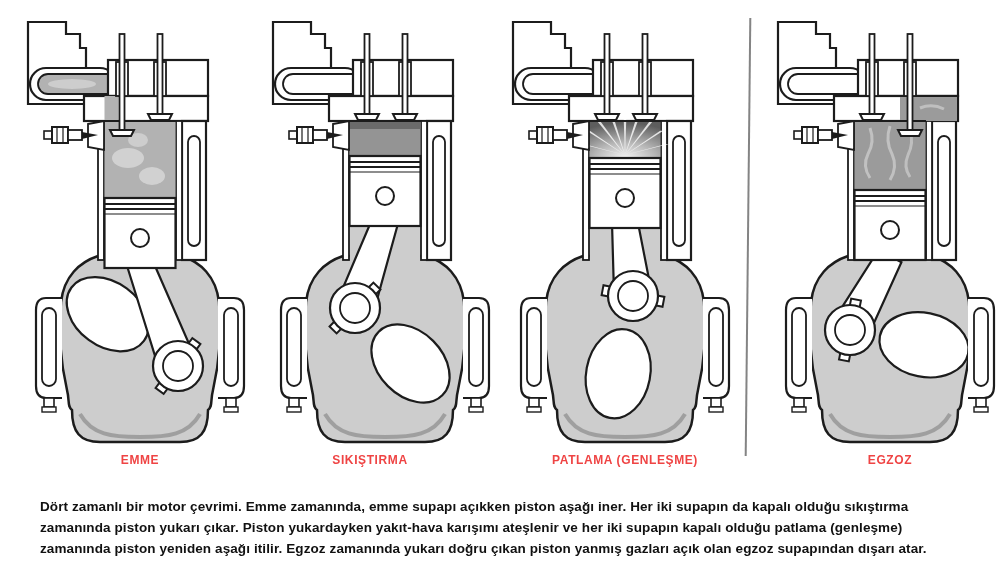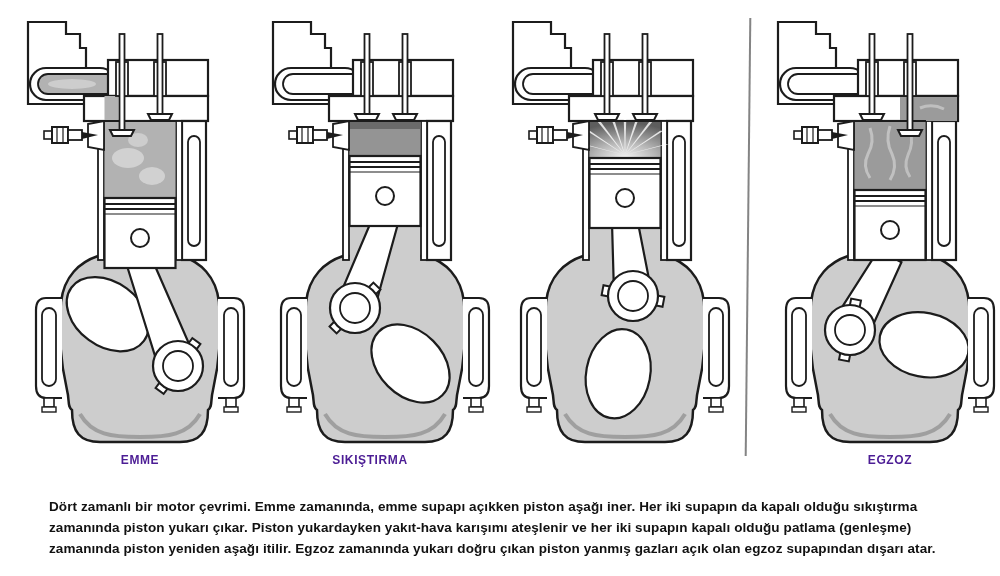--- a/index.html
+++ b/index.html
@@ -10,30 +10,30 @@
     position:relative;
     overflow:hidden;
   }
   .page{position:absolute;inset:0;background:#fff;}
   .engine-fig{position:absolute;top:8px;width:240px;height:445px;}
   .engine-fig svg{display:block;}
   .fig-label{
     position:absolute;top:453px;width:240px;
     text-align:center;
     font-size:12px;font-weight:bold;letter-spacing:0.6px;
-    color:#4c1d95;
+    color:#ef4444;
   }
   #lab-0{left:20px;}  #lab-1{left:250px;}  #lab-2{left:505px;}  #lab-3{left:770px;}
   #eng-0{left:20px;}  #eng-1{left:265px;}  #eng-2{left:505px;}  #eng-3{left:770px;}
   .divider{
     position:absolute;left:747px;top:18px;height:438px;width:2px;
     background:#6e6e6e;transform:rotate(0.6deg);opacity:0.85;
   }
   .caption{
-    position:absolute;left:49px;top:482px;width:922px;
+    position:absolute;left:40px;top:482px;width:922px;
     font-size:13.5px;font-weight:bold;line-height:21px;
     color:#111;letter-spacing:0.1px;
   }
 </style>
 </head>
 <body>
 
 <div class="page">
 
   <div class="engine-fig" id="eng-0">
@@ -368,16 +368,17 @@
     <rect x="48" y="122" width="14" height="10" fill="#fff" stroke="#1c1c1c" stroke-width="1.8"></rect>
     <polygon points="62,124 78,127 62,131" fill="#1c1c1c"></polygon>
         </g>
       </svg>
     </div>
 
   <div class="divider"></div>
 
   <div class="fig-label" id="lab-0">EMME</div>
   <div class="fig-label" id="lab-1">SIKIŞTIRMA</div>
+  <div class="fig-label" id="lab-2">PATLAMA (GENLEŞME)</div>
   <div class="fig-label" id="lab-3">EGZOZ</div>
 
   <p class="caption">Dört zamanlı bir motor çevrimi. Emme zamanında, emme supapı açıkken piston aşağı iner. Her iki supapın da kapalı olduğu sıkıştırma zamanında piston yukarı çıkar. Piston yukardayken yakıt-hava karışımı ateşlenir ve her iki supapın kapalı olduğu patlama (genleşme) zamanında piston yeniden aşağı itilir. Egzoz zamanında yukarı doğru çıkan piston yanmış gazları açık olan egzoz supapından dışarı atar.</p>
 </div>
 
 </body></html>

